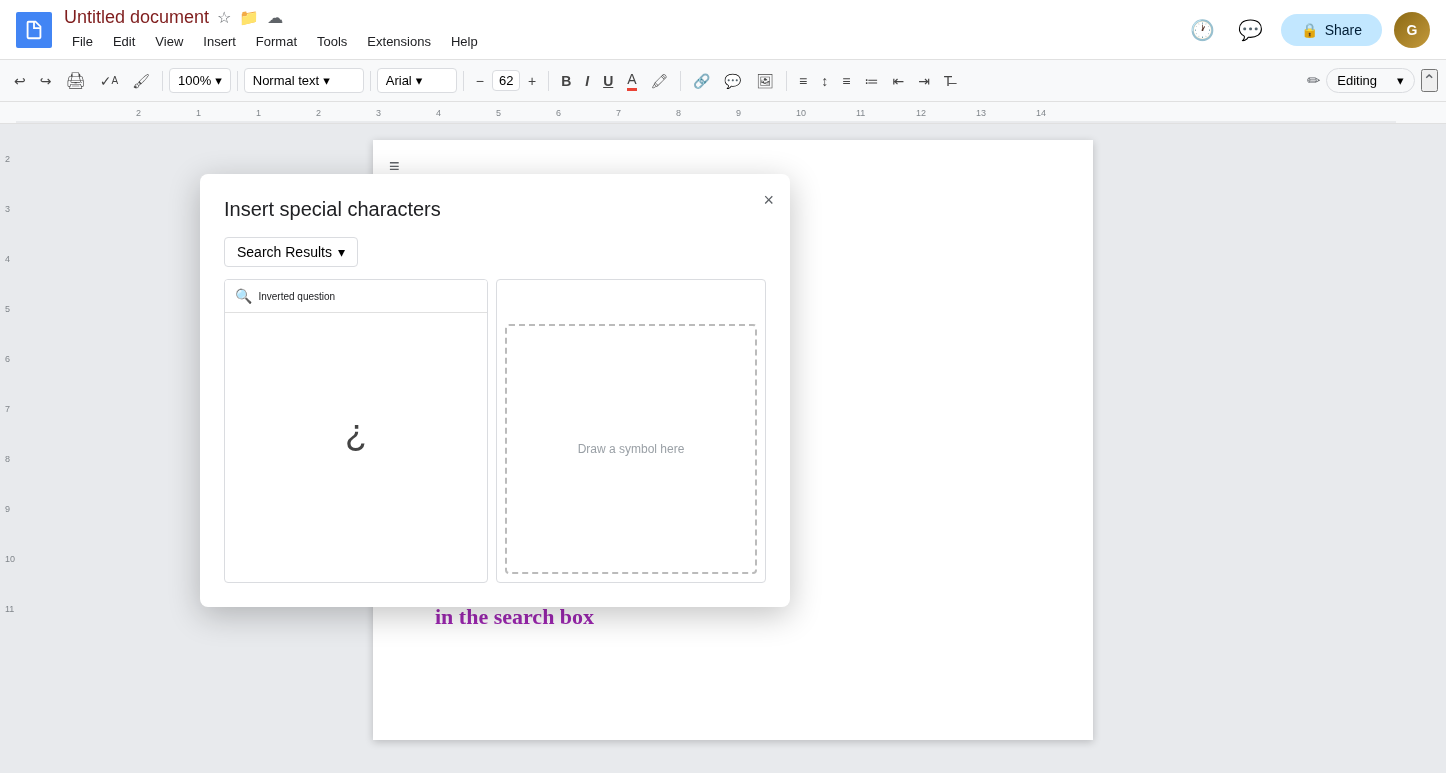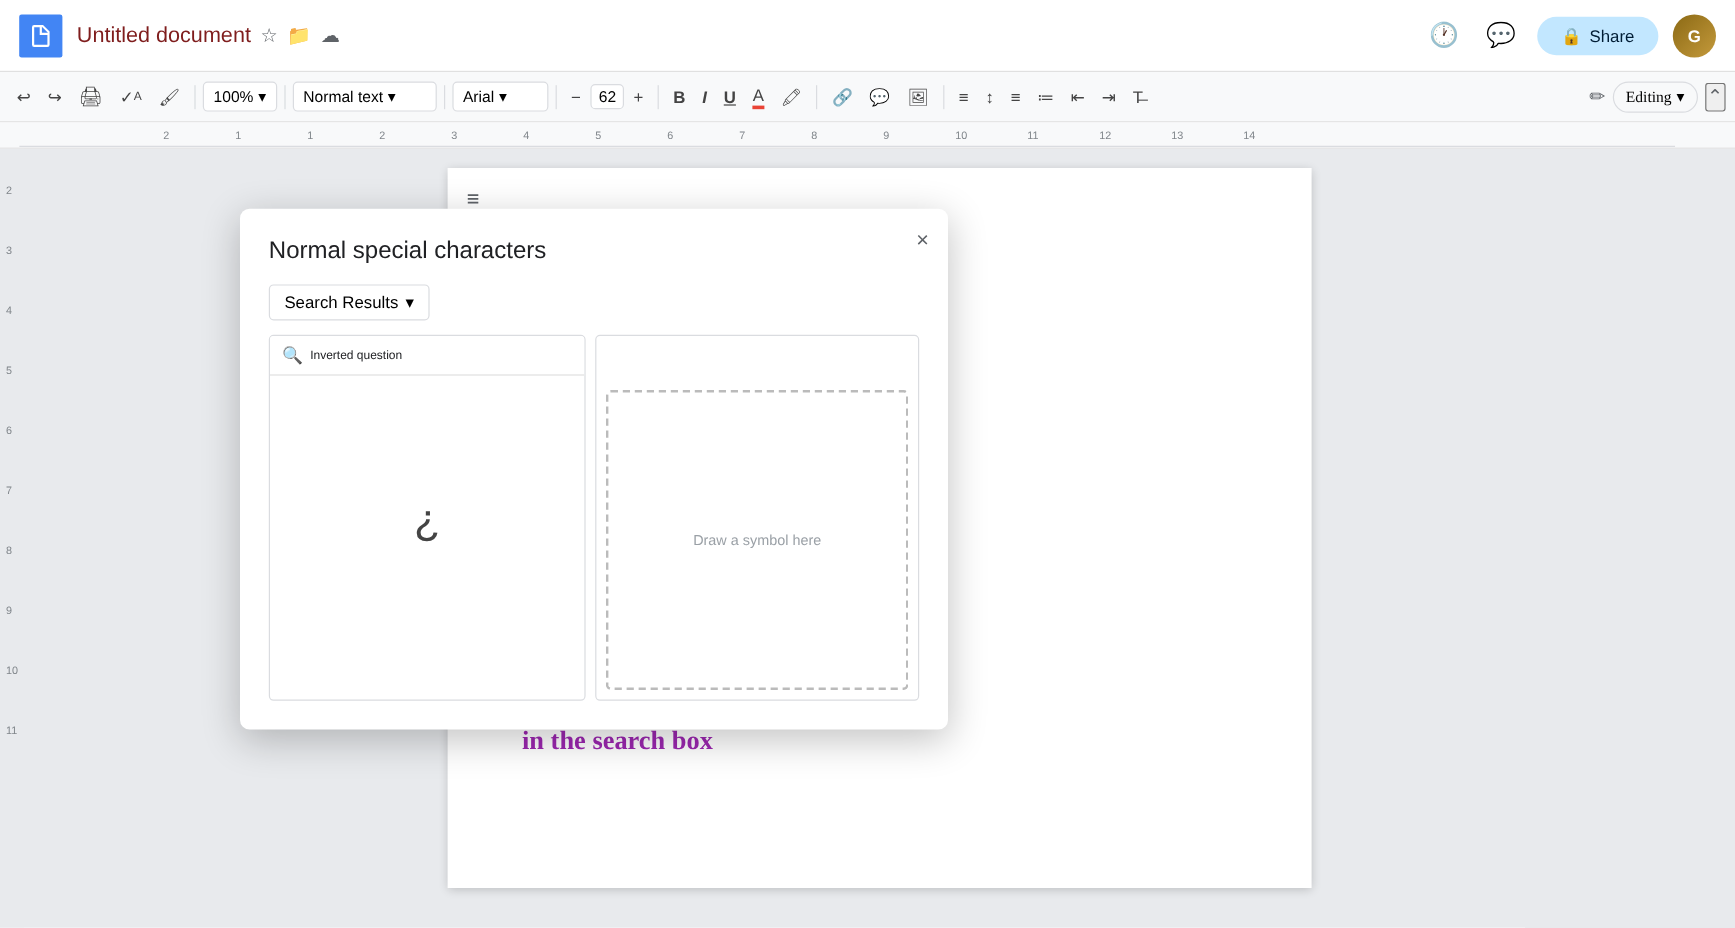--- a/index.html
+++ b/index.html
@@ -51,21 +51,21 @@
       display: flex; align-items: center; gap: 4px; padding: 4px 8px; border: 1px solid #dadce0;
       border-radius: 4px; cursor: pointer; background: #fff; font-size: 13px; min-width: 80px;
     }
     .tb-zoom { min-width: 60px; text-align: center; }
     .font-size-box {
       border: 1px solid #dadce0; border-radius: 4px; padding: 2px 6px;
       font-size: 13px; width: 28px; text-align: center; background: #fff;
     }
     .tb-icon-btn { font-size: 14px; font-weight: bold; padding: 4px 6px; cursor: pointer; color: #444; background: none; border: none; border-radius: 4px; }
     #editing-area { display: flex; align-items: center; gap: 6px; margin-left: auto; }
-    #editing-dropdown { display: flex; align-items: center; gap: 4px; padding: 4px 10px; border-radius: 20px; border: 1px solid #dadce0; font-size: 13px; cursor: pointer; font-family: Liberation Serif, serif; }
+    #editing-dropdown { display: flex; align-items: center; gap: 20px; padding: 4px 10px; border-radius: 20px; border: 1px solid #dadce0; font-size: 13px; cursor: pointer; }
     .collapse-btn { font-size: 16px; cursor: pointer; color: #5f6368; }
 
     
     #ruler {
       height: 22px;
       background: #f8f9fa;
       border-bottom: 1px solid #e0e0e0;
       display: flex; align-items: center;
       padding-left: 16px;
       color: #80868b;
@@ -186,20 +186,30 @@
     <svg viewBox="0 0 24 24" fill="white">
       <path d="M14 2H6a2 2 0 0 0-2 2v16a2 2 0 0 0 2 2h12a2 2 0 0 0 2-2V8l-6-6zm-1 1.5L18.5 9H13V3.5zM6 20V4h5v7h7v9H6z"></path>
     </svg>
   </div>
   <div id="doc-title-area">
     <div id="doc-title-row">
       <span id="doc-title">Untitled document</span>
       <span class="title-icon">☆</span>
       <span class="title-icon">📁</span>
       <span class="title-icon">☁</span>
+    </div>
+    <div id="menu-bar">
+      <span class="menu-item">File</span>
+      <span class="menu-item">Edit</span>
+      <span class="menu-item">View</span>
+      <span class="menu-item">Insert</span>
+      <span class="menu-item">Format</span>
+      <span class="menu-item">Tools</span>
+      <span class="menu-item">Extensions</span>
+      <span class="menu-item">Help</span>
     </div>
   </div>
   <div id="top-right">
     <div id="history-btn">🕐</div>
     <div id="comment-btn">💬</div>
     <button id="share-btn">
       <span>🔒</span>
       <span>Share</span>
     </button>
     <div id="avatar" style="background: linear-gradient(135deg, #8B6914 0%, #c49a3c 100%); display:flex;align-items:center;justify-content:center;color:white;font-size:14px;font-weight:bold;">
@@ -300,21 +310,21 @@
         <span>10</span>
         <span>11</span>
     </div>
   </div>
   <div id="doc-content">
     <div id="page">
       <div id="outline-btn">≡</div>
     </div>
 
     <div id="dialog">
-      <div id="dialog-title">Normal special characters</div>
+      <div id="dialog-title">Insert special characters</div>
       <button id="dialog-close">×</button>
 
       <div id="dialog-mode-row">
         <div id="search-results-dropdown">
           <span>Search Results</span>
           <span>▾</span>
         </div>
       </div>
 
       <div id="dialog-panels">

